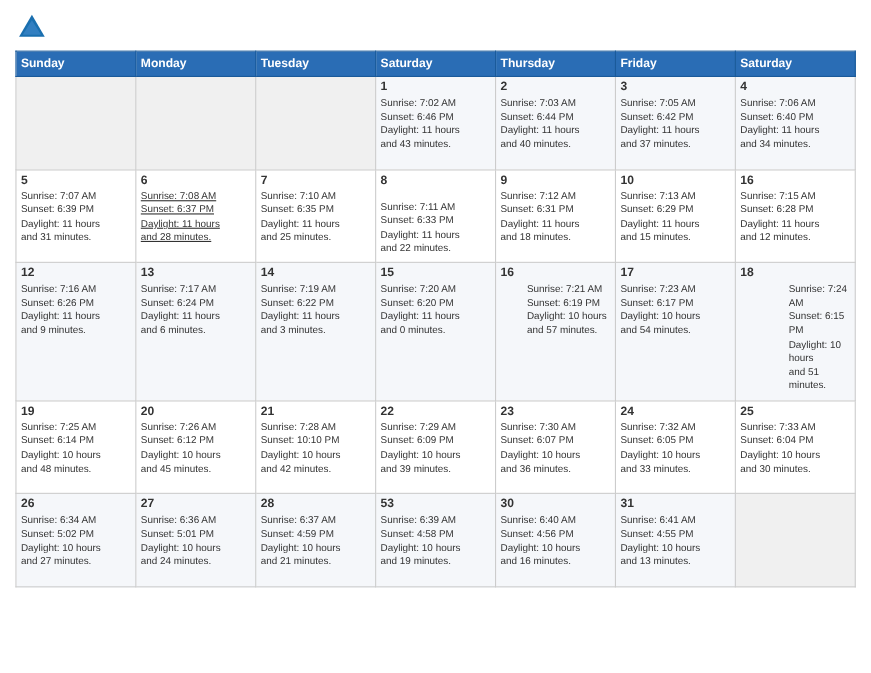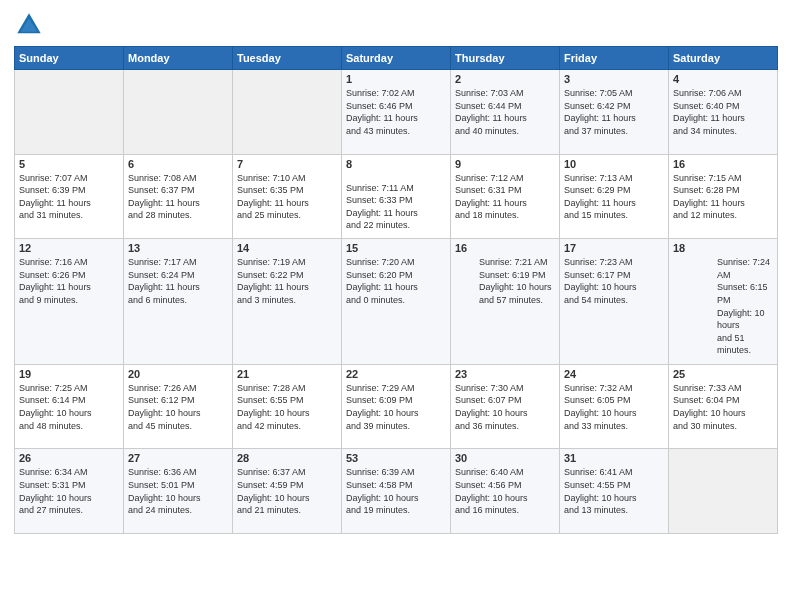--- a/index.html
+++ b/index.html
@@ -177,21 +177,21 @@
         <tr>
           <td>
             <span class="day-num">5</span>
             <div class="day-info" style="white-space: pre-line;">Sunrise: 7:07 AM
 Sunset: 6:39 PM
 Daylight: 11 hours
 and 31 minutes.</div>
           </td>
           <td>
             <span class="day-num">6</span>
-            <div class="day-info" style="white-space: pre-line;">Sunrise: 7:08 AM
+            <div class="day-info" style="white-space: pre-line; text-decoration: underline;">Sunrise: 7:08 AM
 Sunset: 6:37 PM
 Daylight: 11 hours
 and 28 minutes.</div>
           </td>
           <td>
             <span class="day-num">7</span>
             <div class="day-info" style="white-space: pre-line;">Sunrise: 7:10 AM
 Sunset: 6:35 PM
 Daylight: 11 hours
 and 25 minutes.</div>
@@ -287,21 +287,21 @@
           <td>
             <span class="day-num">20</span>
             <div class="day-info" style="white-space: pre-line;">Sunrise: 7:26 AM
 Sunset: 6:12 PM
 Daylight: 10 hours
 and 45 minutes.</div>
           </td>
           <td>
             <span class="day-num">21</span>
             <div class="day-info" style="white-space: pre-line;">Sunrise: 7:28 AM
-Sunset: 6:55 PM
+Sunset: 10:10 PM
 Daylight: 10 hours
 and 42 minutes.</div>
           </td>
           <td>
             <span class="day-num">22</span>
             <div class="day-info" style="white-space: pre-line;">Sunrise: 7:29 AM
 Sunset: 6:09 PM
 Daylight: 10 hours
 and 39 minutes.</div>
           </td>
@@ -324,21 +324,21 @@
             <div class="day-info" style="white-space: pre-line;">Sunrise: 7:33 AM
 Sunset: 6:04 PM
 Daylight: 10 hours
 and 30 minutes.</div>
           </td>
         </tr>
         <tr>
           <td>
             <span class="day-num">26</span>
             <div class="day-info" style="white-space: pre-line;">Sunrise: 6:34 AM
-Sunset: 5:31 PM
+Sunset: 5:02 PM
 Daylight: 10 hours
 and 27 minutes.</div>
           </td>
           <td>
             <span class="day-num">27</span>
             <div class="day-info" style="white-space: pre-line;">Sunrise: 6:36 AM
 Sunset: 5:01 PM
 Daylight: 10 hours
 and 24 minutes.</div>
           </td>

